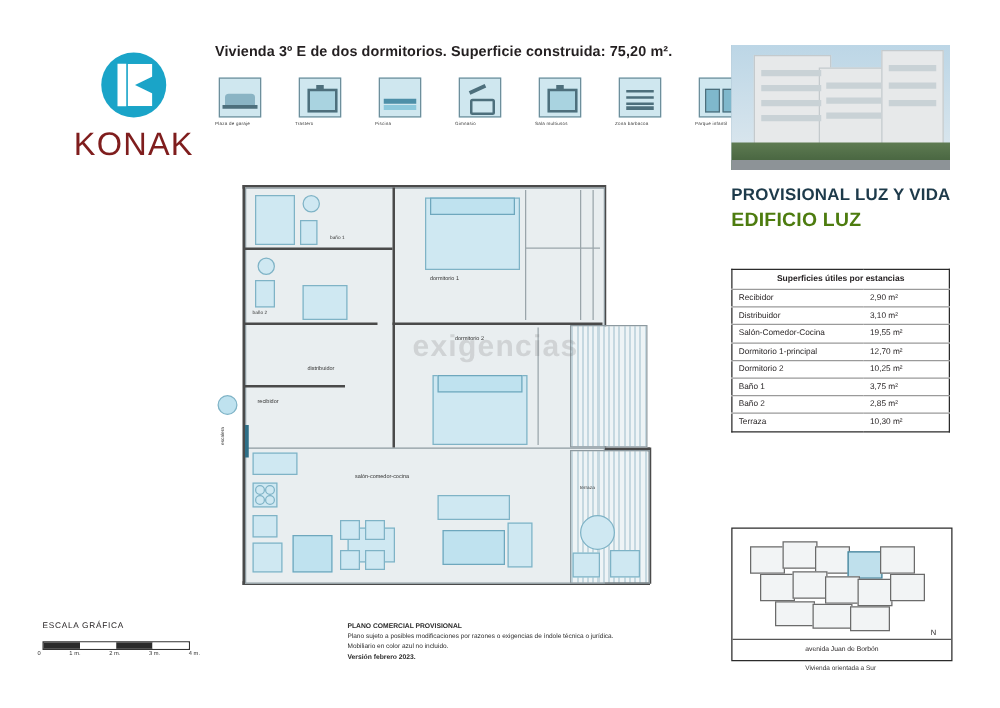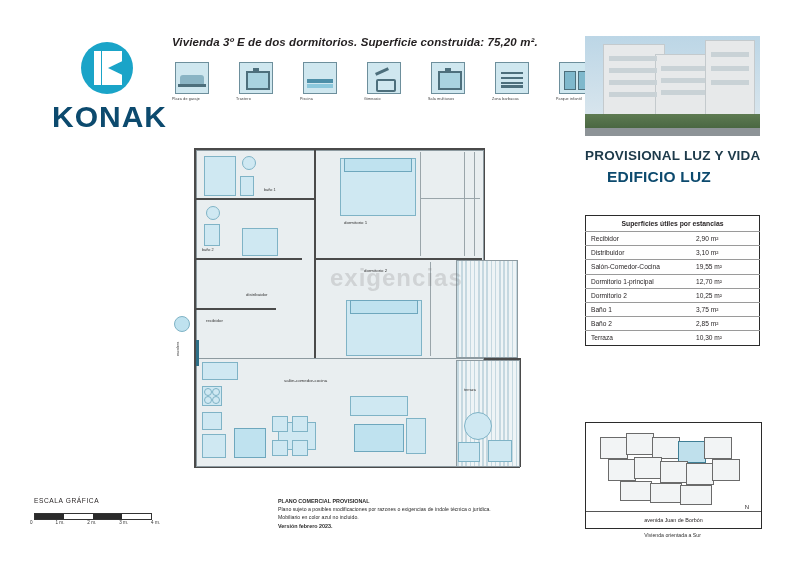--- a/index.html
+++ b/index.html
@@ -5,24 +5,24 @@
   html,body{margin:0;padding:0;background:#ffffff;}
   body{width:800px;height:566px;position:relative;overflow:hidden;
        font-family:"Liberation Sans",sans-serif;color:#231f20;}
 
   
   .logo-wrap{position:absolute;left:52px;top:42px;width:110px;text-align:center;}
   .logo-mark{width:52px;height:52px;border-radius:50%;background:#1aa4c8;margin:0 auto;position:relative;}
   .logo-mark:before{content:"";position:absolute;left:13px;top:9px;width:7px;height:34px;background:#fff;}
   .logo-mark:after{content:"";position:absolute;left:21px;top:9px;width:20px;height:34px;background:#fff;
       clip-path:polygon(100% 0,100% 30%,30% 50%,100% 70%,100% 100%,0 100%,0 0);}
-  .logo-text{font-size:30px;font-weight:bold;letter-spacing:1px;color:#0c4a6e;margin-top:6px;}
-
-  
-  .main-title{position:absolute;left:172px;top:36px;font-size:11.5px;font-weight:bold;letter-spacing:.1px;font-style:italic;}
+  .logo-text{font-size:26px;font-weight:normal;letter-spacing:1px;color:#7f1d1d;margin-top:6px;}
+
+  
+  .main-title{position:absolute;left:172px;top:36px;font-size:11.5px;font-weight:bold;letter-spacing:.1px;}
 
   
   .amenities{position:absolute;left:172px;top:62px;display:flex;gap:24px;}
   .amen{width:40px;text-align:center;}
   .amen .box{width:32px;height:30px;margin:0 auto;background:#cfe7ef;border:1px solid #6d8f9c;position:relative;overflow:hidden;}
   .amen .lbl{font-size:3.6px;margin-top:3px;color:#333;letter-spacing:.2px;}
   
   .ic1:before{content:"";position:absolute;left:4px;top:12px;width:24px;height:9px;background:#8ab4c4;border-radius:3px 3px 0 0;}
   .ic1:after{content:"";position:absolute;left:2px;top:21px;width:28px;height:3px;background:#4d6f7c;}
   .ic2:before{content:"";position:absolute;left:6px;top:8px;width:20px;height:15px;border:2px solid #4d6f7c;background:#a9d3e0;}
@@ -39,21 +39,21 @@
   
   .photo{position:absolute;left:585px;top:36px;width:175px;height:100px;overflow:hidden;background:#9fb9c9;}
   .sky{position:absolute;inset:0;background:linear-gradient(#bcd6e6,#dfe9ef);}
   .bld{position:absolute;background:#e7e9ea;border:1px solid #c4cacd;}
   .bldk{position:absolute;background:#c9d2d6;}
   .trees{position:absolute;left:0;bottom:0;width:100%;height:22px;background:linear-gradient(#5e7b52,#3f5c39);}
   .road{position:absolute;left:0;bottom:0;width:100%;height:8px;background:#8d9397;}
 
   
   .rh1{position:absolute;left:585px;top:148px;font-size:13.5px;font-weight:bold;color:#1d3a4a;letter-spacing:.2px;}
-  .rh2{position:absolute;left:585px;top:168px;font-size:15.5px;font-weight:bold;color:#0c4a6e;letter-spacing:.2px;margin-left:22px;}
+  .rh2{position:absolute;left:585px;top:168px;font-size:15.5px;font-weight:bold;color:#4d7c0f;letter-spacing:.2px;}
 
   
   .tbl{position:absolute;left:585px;top:215px;width:175px;border:1px solid #2b2b2b;border-collapse:collapse;background:#fff;}
   .tbl td{border-top:1px solid #9a9a9a;font-size:6.6px;padding:3.1px 5px;}
   .tbl tr:first-child td{border-top:none;}
   .tbl .th{font-weight:bold;text-align:center;font-size:6.8px;padding:4px 5px;}
   .tbl .v{text-align:left;width:58px;}
 
   
   .keyplan{position:absolute;left:585px;top:422px;width:175px;height:105px;border:1px solid #2b2b2b;background:#fff;}

